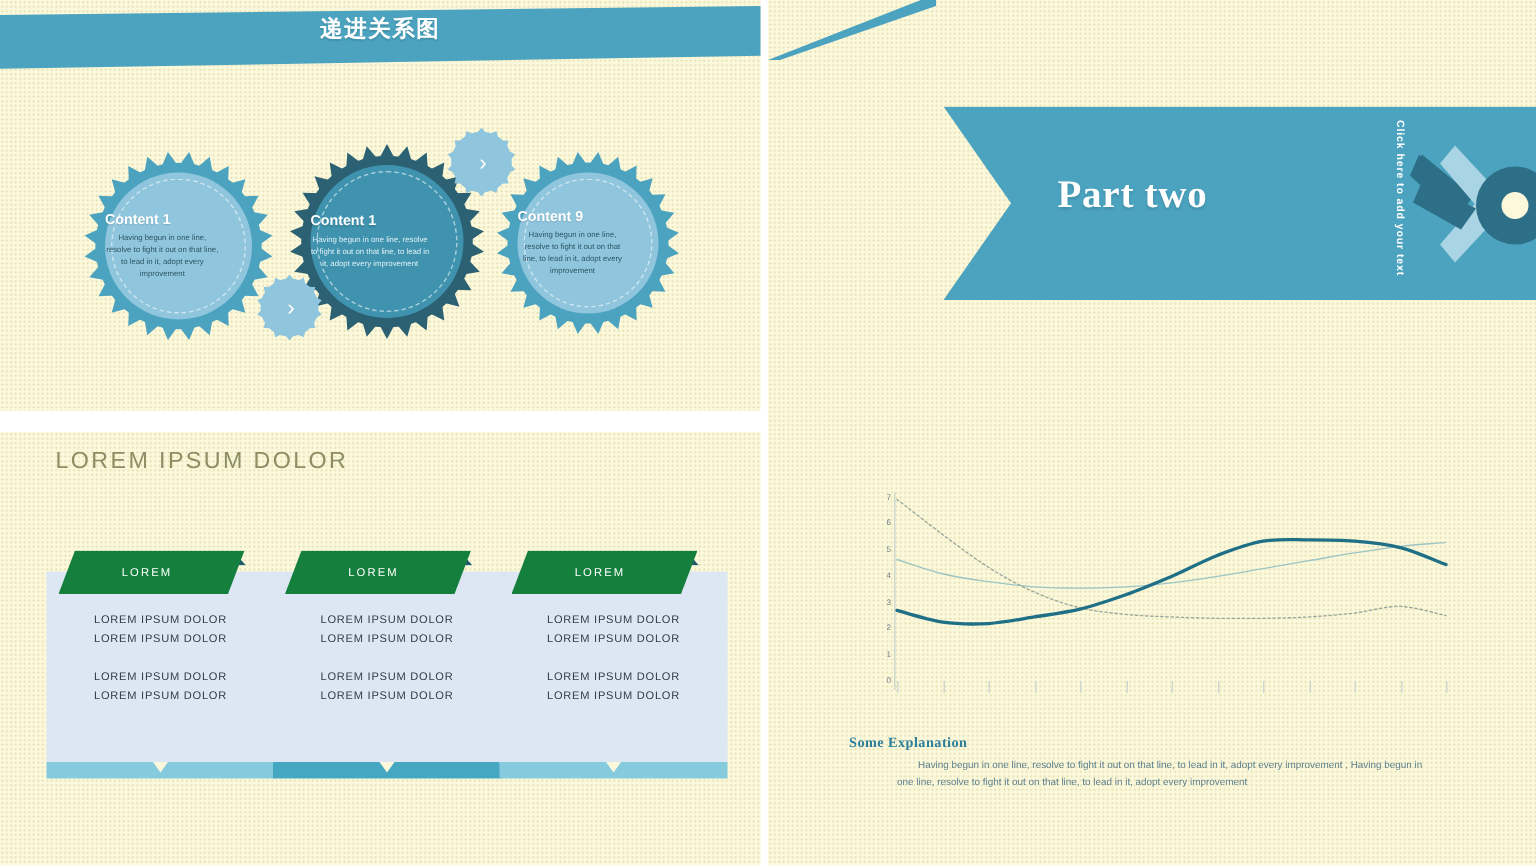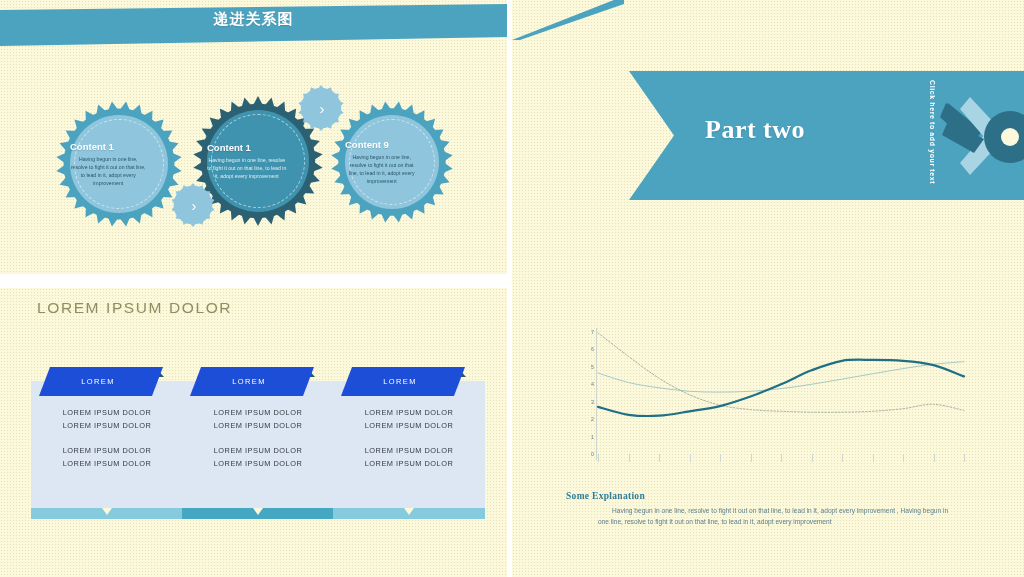--- a/index.html
+++ b/index.html
@@ -104,21 +104,21 @@
   .s3-title{
     position:absolute;left:37px;top:299px;color:#8d8f63;
     font-size:15.5px;letter-spacing:1.6px;
   }
   .card{position:absolute;top:381px;width:152px;height:144px;}
   .card-body{
     position:absolute;left:0;top:0;width:100%;height:128px;background:#dde6f3;
   }
   .card-hdr{
     position:absolute;left:8px;top:-14px;width:124px;height:29px;
-    background:#1d4ed8;
+    background:#15803d;
     clip-path:polygon(11px 0, 124px 0, 113px 29px, 0 29px);
     display:flex;align-items:center;justify-content:center;
   }
   .card-hdr-shadow{
     position:absolute;left:124px;top:-14px;width:9px;height:10px;
     background:#1e5a6d;clip-path:polygon(0 0, 9px 10px, 0 10px);
   }
   .card-hdr span{
     color:#ffffff;font-size:7.5px;letter-spacing:1.4px;transform:translateX(-3px);
   }

